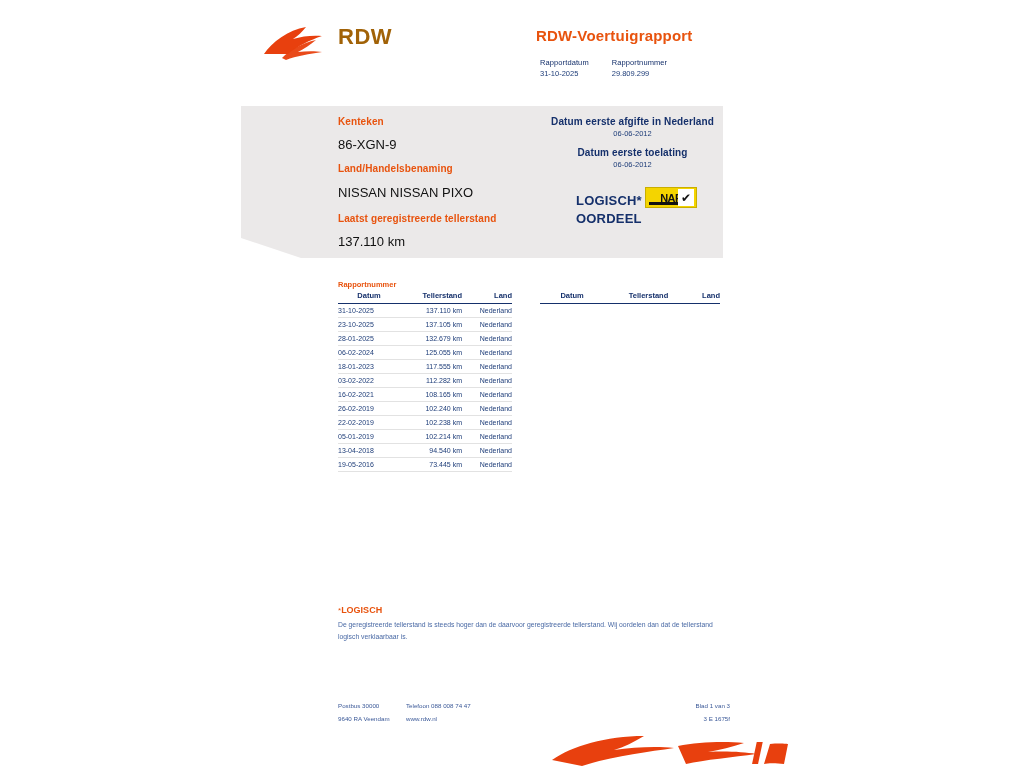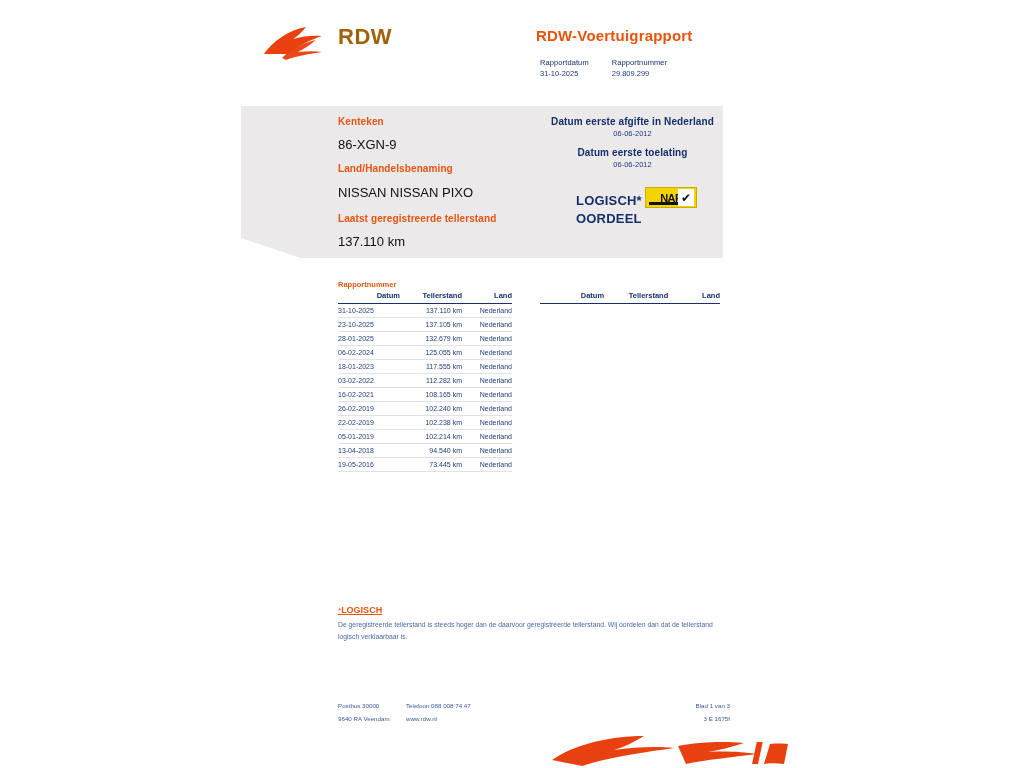--- a/index.html
+++ b/index.html
@@ -170,21 +170,21 @@
     border-collapse: collapse;
     font-size: 7px;
     color: #1d3c78;
   }
   table.odo.left { left: 338px; top: 291px; width: 174px; }
   table.odo.right { left: 540px; top: 291px; width: 180px; }
   table.odo th {
     font-size: 7.5px;
     font-weight: bold;
     color: #15306b;
-    text-align: right;
+    text-align: center;
     padding: 0 0 3px 0;
     border-bottom: 1px solid #15306b;
     white-space: nowrap;
   }
   table.odo th.num, table.odo td.num { text-align: right; }
   table.odo th.land, table.odo td.land { text-align: right; }
   table.odo td {
     padding: 3px 0 3px 0;
     border-bottom: 1px solid #e2e2e2;
     font-size: 7px;
@@ -198,21 +198,20 @@
   
   .footnote {
     position: absolute;
     left: 338px; top: 605px;
     width: 392px;
   }
   .footnote-title {
     font-size: 9px;
     font-weight: bold;
     color: #e8530e;
-    text-decoration: underline;
   }
   .footnote-title .star {
     font-weight: normal;
     font-size: 8px;
   }
   .footnote-body {
     margin-top: 4px;
     font-size: 6.8px;
     color: #4a6aa5;
     line-height: 1.7;

